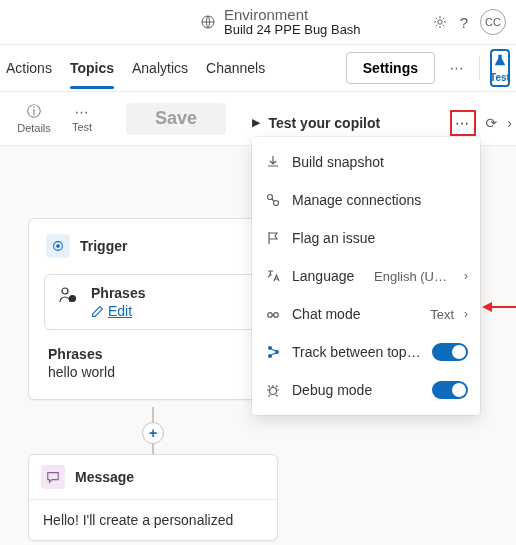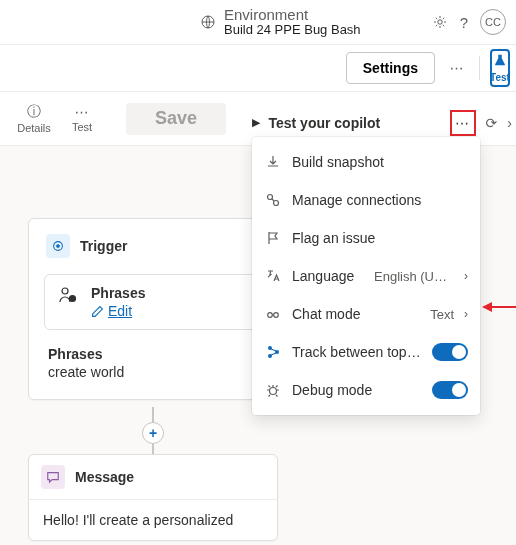--- a/index.html
+++ b/index.html
@@ -107,20 +107,26 @@
           <circle cx="8" cy="8" r="2.2"></circle>
           <path d="M8 2v2M8 12v2M2 8h2M12 8h2M3.8 3.8l1.4 1.4M10.8 10.8l1.4 1.4M3.8 12.2l1.4-1.4M10.8 5.2l1.4-1.4"></path>
         </svg>
     </span>
     <span style="color:#605e5c;font-size:15px;">?</span>
     <div class="avatar-circle">CC</div>
   </div>
 </div>
 
 <div class="secondbar">
+  <div class="tabs">
+    <div class="tab">Actions</div>
+    <div class="tab active">Topics</div>
+    <div class="tab">Analytics</div>
+    <div class="tab">Channels</div>
+  </div>
   <div class="secondbar-right">
     <button class="btn-secondary">Settings</button>
     <div class="dots">⋯</div>
     <div class="vsep"></div>
     <div class="test-btn">
       <span>
         <svg width="14" height="14" viewBox="0 0 16 16" fill="#0f6cbd">
             <path d="M6 2h4v4l3 6a1 1 0 0 1-1 2H4a1 1 0 0 1-1-2l3-6V2z"></path>
           </svg>
       </span>
@@ -254,21 +260,21 @@
         <div class="edit-link">
           <svg width="13" height="13" viewBox="0 0 16 16" fill="none" stroke="#0f6cbd" stroke-width="1.4">
               <path d="M11 2l3 3-9 9H2v-3l9-9z"></path>
             </svg>
           <span style="text-decoration:underline;">Edit</span>
         </div>
       </div>
     </div>
     <div class="phrases-body">
       <div class="lbl">Phrases</div>
-      <div class="val">create world</div>
+      <div class="val">hello world</div>
     </div>
   </div>
 
   <div class="connector"></div>
   <div class="plus-btn">+</div>
 
   <div class="node msg-node">
     <div class="msg-head">
       <div class="msg-icon-box">
         <svg width="14" height="14" viewBox="0 0 16 16" fill="none" stroke="#8d5aa8" stroke-width="1.3">

